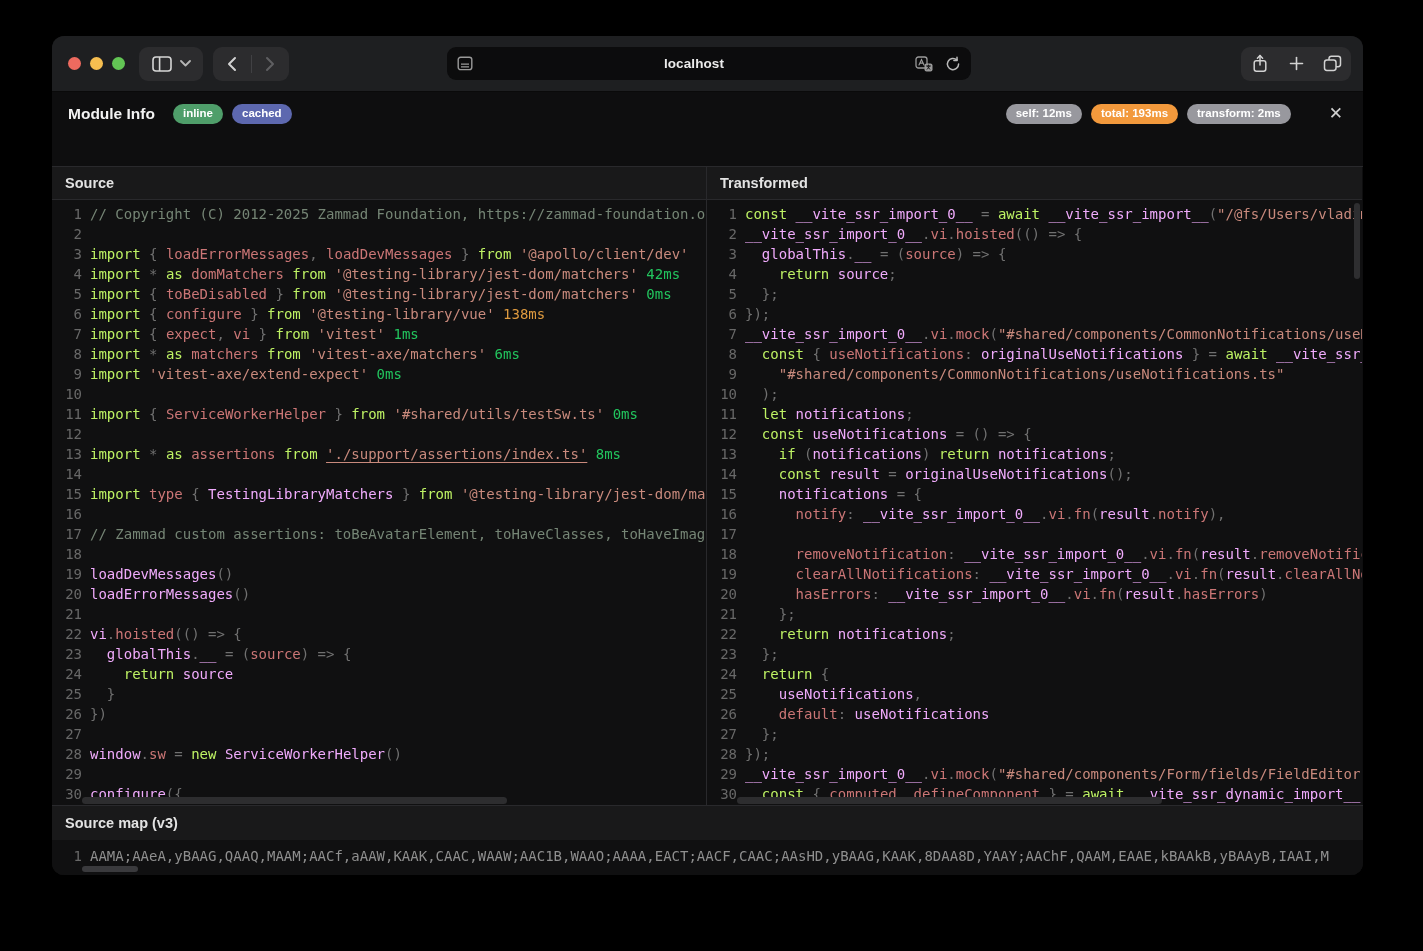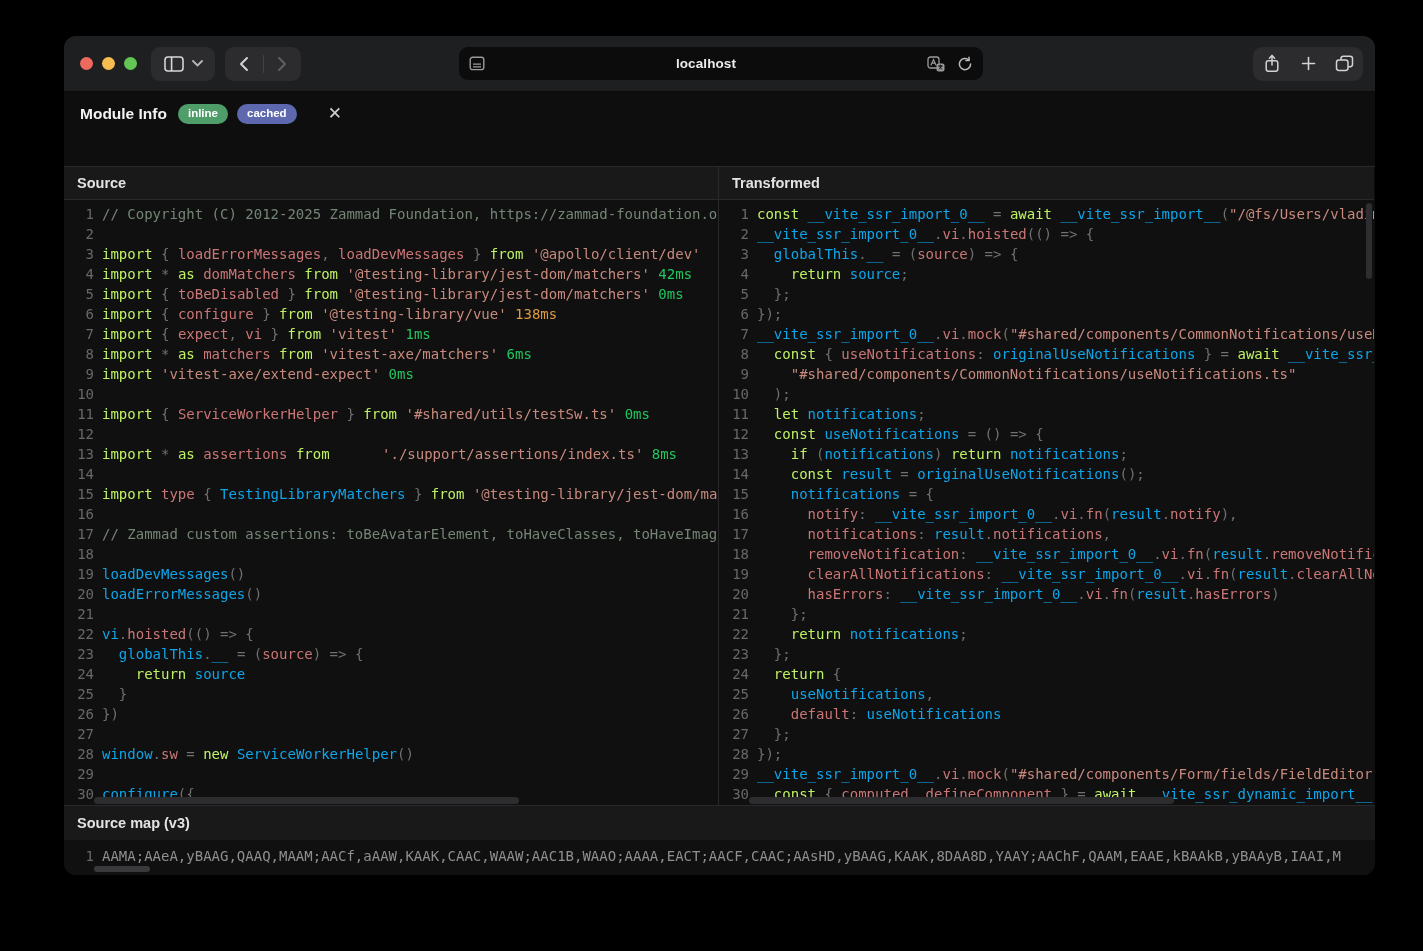--- a/index.html
+++ b/index.html
@@ -2,21 +2,21 @@
 <html><head>
 <meta charset="utf-8">
 <style>
   * { box-sizing: border-box; }
   html,body { margin:0; padding:0; }
   body {
     width:1423px; height:951px; background:#000; overflow:hidden;
     font-family:"Liberation Sans", sans-serif;
   }
   .window {
-    position:absolute; left:64px; top:36px; width:1311px; height:839px;
+    position:absolute; left:52px; top:36px; width:1311px; height:839px;
     border-radius:12px; overflow:hidden; background:#101011;
     box-shadow:0 22px 70px rgba(0,0,0,.7);
     display:flex; flex-direction:column;
   }
   
   .toolbar {
     height:56px; flex:0 0 56px; background:#1e1f21; border-bottom:1px solid #0a0a0a;
     display:flex; align-items:center; padding:0 12px; gap:10px;
   }
   .traffic { display:flex; gap:9px; align-items:center; padding:0 4px; }
@@ -34,21 +34,21 @@
     width:524px; height:33px; margin-right:112px; background:#0c0c0d; border-radius:9px;
     display:flex; align-items:center; padding:0 10px;
   }
   .url-text { flex:1; text-align:center; color:#ebebeb; font-size:13.5px; font-weight:600; letter-spacing:.1px; }
   .url-icons-right { display:flex; gap:12px; align-items:center; }
   .pill-right { width:110px; gap:0; }
   .tb-btn { width:36px; height:34px; display:flex; align-items:center; justify-content:center; cursor:default; }
   
   .page { flex:1; background:#0e0e0f; display:flex; flex-direction:column; min-height:0; }
   .module-header { flex:0 0 75px; border-bottom:1px solid #29292c; padding:12px 16px 0; }
-  .mh-row1 { display:flex; align-items:center; gap:9px; }
+  .mh-row1 { display:flex; align-items:center; gap:16px; }
   .mh-title { font-size:15.5px; font-weight:700; color:#f2f2f2; margin-right:2px; }
   .badge {
     display:inline-flex; align-items:center; border-radius:999px;
     padding:3px 10px; font-size:11.5px; font-weight:700; color:#fff; line-height:1.2;
   }
   .metrics { display:flex; gap:9px; margin-left:auto; align-items:center; }
   .close-x { color:#cfcfcf; font-size:17px; margin-left:18px; padding:0 4px; line-height:1; }
   .mh-path { margin-top:7px; font-family:"DejaVu Sans Mono", monospace; font-size:13.5px; color:#9b9b9b; }
   
   .panels { flex:0 0 639px; display:flex; border-bottom:1px solid #29292c; min-height:0; }
@@ -61,23 +61,23 @@
   }
   .code {
     position:relative; flex:1; overflow:hidden; background:#101011; padding-top:4px;
     font-family:"DejaVu Sans Mono", monospace; font-size:14px; line-height:20px;
   }
   .line { display:flex; white-space:pre; }
   .ln { flex:0 0 30px; text-align:right; color:#686868; }
   .lc { margin-left:8px; white-space:pre; }
   .tk-kw  { color:#bef264; }
   .tk-str { color:#c98a7d; }
-  .tk-strU{ color:#c98a7d; text-underline-offset:3px;margin-left:44px; }
+  .tk-strU{ color:#c98a7d; text-decoration:underline; text-underline-offset:3px; }
   .tk-id  { color:#cb7676; }
-  .tk-var { color:#0ea5e9; }
+  .tk-var { color:#f0abfc; }
   .tk-cmt { color:#758575; }
   .tk-pun { color:#707070; }
   .tk-time{ color:#22c55e; }
   .tk-hot { color:#de9a3f; }
   .tk-map { color:#8f8f8f; }
   .hscroll { position:absolute; left:30px; bottom:1px; width:425px; height:7px; border-radius:4px; background:#2d2d2f; }
   .vscroll { position:absolute; right:2px; top:3px; width:6px; height:76px; border-radius:3px; background:#2e2e30; }
   
   .sm-head { flex:0 0 34px; border-bottom:none; }
   .sm-body {
@@ -182,20 +182,25 @@
   </div>
 
   <div class="page">
 
     <div class="module-header">
       <div class="mh-row1">
         <span class="mh-title">Module Info</span>
         <span id="header-badges" style="display:flex;gap:9px;">
             <span class="badge" style="background: rgb(79, 158, 106);">inline</span>
             <span class="badge" style="background: rgb(93, 104, 175);">cached</span>
+          </span>
+        <span class="metrics" id="header-metrics">
+            <span class="badge" style="background: rgb(152, 152, 158);">self: 12ms</span>
+            <span class="badge" style="background: rgb(242, 153, 60);">total: 193ms</span>
+            <span class="badge" style="background: rgb(152, 152, 158);">transform: 2ms</span>
           </span>
         <span class="close-x">✕</span>
       </div>
     </div>
 
     <div class="panels">
       <div class="panel panel-left">
         <div class="panel-head">Source</div>
         <div class="code" id="src-code">
           <div class="hscroll"></div>
@@ -245,21 +250,21 @@
             <div class="line"><span class="ln">7</span><span class="lc"><span class="tk-var">__vite_ssr_import_0__</span><span class="tk-pun">.</span><span class="tk-id">vi</span><span class="tk-pun">.</span><span class="tk-id">mock</span><span class="tk-pun">(</span><span class="tk-str">"#shared/components/CommonNotifications/useNotifications.ts"</span></span></div>
             <div class="line"><span class="ln">8</span><span class="lc"><span class="tk-pun">  </span><span class="tk-kw">const</span><span class="tk-pun"> { </span><span class="tk-id">useNotifications</span><span class="tk-pun">: </span><span class="tk-var">originalUseNotifications</span><span class="tk-pun"> } = </span><span class="tk-kw">await</span><span class="tk-var"> __vite_ssr_dynamic_import__(</span></span></div>
             <div class="line"><span class="ln">9</span><span class="lc"><span class="tk-pun">    </span><span class="tk-str">"#shared/components/CommonNotifications/useNotifications.ts"</span></span></div>
             <div class="line"><span class="ln">10</span><span class="lc"><span class="tk-pun">  );</span></span></div>
             <div class="line"><span class="ln">11</span><span class="lc"><span class="tk-pun">  </span><span class="tk-kw">let</span><span class="tk-var"> notifications</span><span class="tk-pun">;</span></span></div>
             <div class="line"><span class="ln">12</span><span class="lc"><span class="tk-pun">  </span><span class="tk-kw">const</span><span class="tk-var"> useNotifications </span><span class="tk-pun">= () =&gt; {</span></span></div>
             <div class="line"><span class="ln">13</span><span class="lc"><span class="tk-pun">    </span><span class="tk-kw">if</span><span class="tk-pun"> (</span><span class="tk-var">notifications</span><span class="tk-pun">) </span><span class="tk-kw">return</span><span class="tk-var"> notifications</span><span class="tk-pun">;</span></span></div>
             <div class="line"><span class="ln">14</span><span class="lc"><span class="tk-pun">    </span><span class="tk-kw">const</span><span class="tk-var"> result </span><span class="tk-pun">= </span><span class="tk-var">originalUseNotifications</span><span class="tk-pun">();</span></span></div>
             <div class="line"><span class="ln">15</span><span class="lc"><span class="tk-pun">    </span><span class="tk-var">notifications</span><span class="tk-pun"> = {</span></span></div>
             <div class="line"><span class="ln">16</span><span class="lc"><span class="tk-pun">      </span><span class="tk-id">notify</span><span class="tk-pun">: </span><span class="tk-var">__vite_ssr_import_0__</span><span class="tk-pun">.</span><span class="tk-id">vi</span><span class="tk-pun">.</span><span class="tk-id">fn</span><span class="tk-pun">(</span><span class="tk-var">result</span><span class="tk-pun">.</span><span class="tk-id">notify</span><span class="tk-pun">),</span></span></div>
-            <div class="line"><span class="ln">17</span><span class="lc"><span class="tk-pun">      </span><span class="tk-id">notifications</span><span class="tk-pun">: </span><span class="tk-var">result</span><span class="tk-pun">.</span><span class="tk-id">notifications</span><span class="tk-pun">,</span></span></div>
+            <div class="line"><span class="ln">17</span></div>
             <div class="line"><span class="ln">18</span><span class="lc"><span class="tk-pun">      </span><span class="tk-id">removeNotification</span><span class="tk-pun">: </span><span class="tk-var">__vite_ssr_import_0__</span><span class="tk-pun">.</span><span class="tk-id">vi</span><span class="tk-pun">.</span><span class="tk-id">fn</span><span class="tk-pun">(</span><span class="tk-var">result</span><span class="tk-pun">.</span><span class="tk-id">removeNotification</span></span></div>
             <div class="line"><span class="ln">19</span><span class="lc"><span class="tk-pun">      </span><span class="tk-id">clearAllNotifications</span><span class="tk-pun">: </span><span class="tk-var">__vite_ssr_import_0__</span><span class="tk-pun">.</span><span class="tk-id">vi</span><span class="tk-pun">.</span><span class="tk-id">fn</span><span class="tk-pun">(</span><span class="tk-var">result</span><span class="tk-pun">.</span><span class="tk-id">clearAllNotifications</span></span></div>
             <div class="line"><span class="ln">20</span><span class="lc"><span class="tk-pun">      </span><span class="tk-id">hasErrors</span><span class="tk-pun">: </span><span class="tk-var">__vite_ssr_import_0__</span><span class="tk-pun">.</span><span class="tk-id">vi</span><span class="tk-pun">.</span><span class="tk-id">fn</span><span class="tk-pun">(</span><span class="tk-var">result</span><span class="tk-pun">.</span><span class="tk-id">hasErrors</span><span class="tk-pun">)</span></span></div>
             <div class="line"><span class="ln">21</span><span class="lc"><span class="tk-pun">    };</span></span></div>
             <div class="line"><span class="ln">22</span><span class="lc"><span class="tk-pun">    </span><span class="tk-kw">return</span><span class="tk-var"> notifications</span><span class="tk-pun">;</span></span></div>
             <div class="line"><span class="ln">23</span><span class="lc"><span class="tk-pun">  };</span></span></div>
             <div class="line"><span class="ln">24</span><span class="lc"><span class="tk-pun">  </span><span class="tk-kw">return</span><span class="tk-pun"> {</span></span></div>
             <div class="line"><span class="ln">25</span><span class="lc"><span class="tk-pun">    </span><span class="tk-var">useNotifications</span><span class="tk-pun">,</span></span></div>
             <div class="line"><span class="ln">26</span><span class="lc"><span class="tk-pun">    </span><span class="tk-id">default</span><span class="tk-pun">: </span><span class="tk-var">useNotifications</span></span></div>
             <div class="line"><span class="ln">27</span><span class="lc"><span class="tk-pun">  };</span></span></div>

